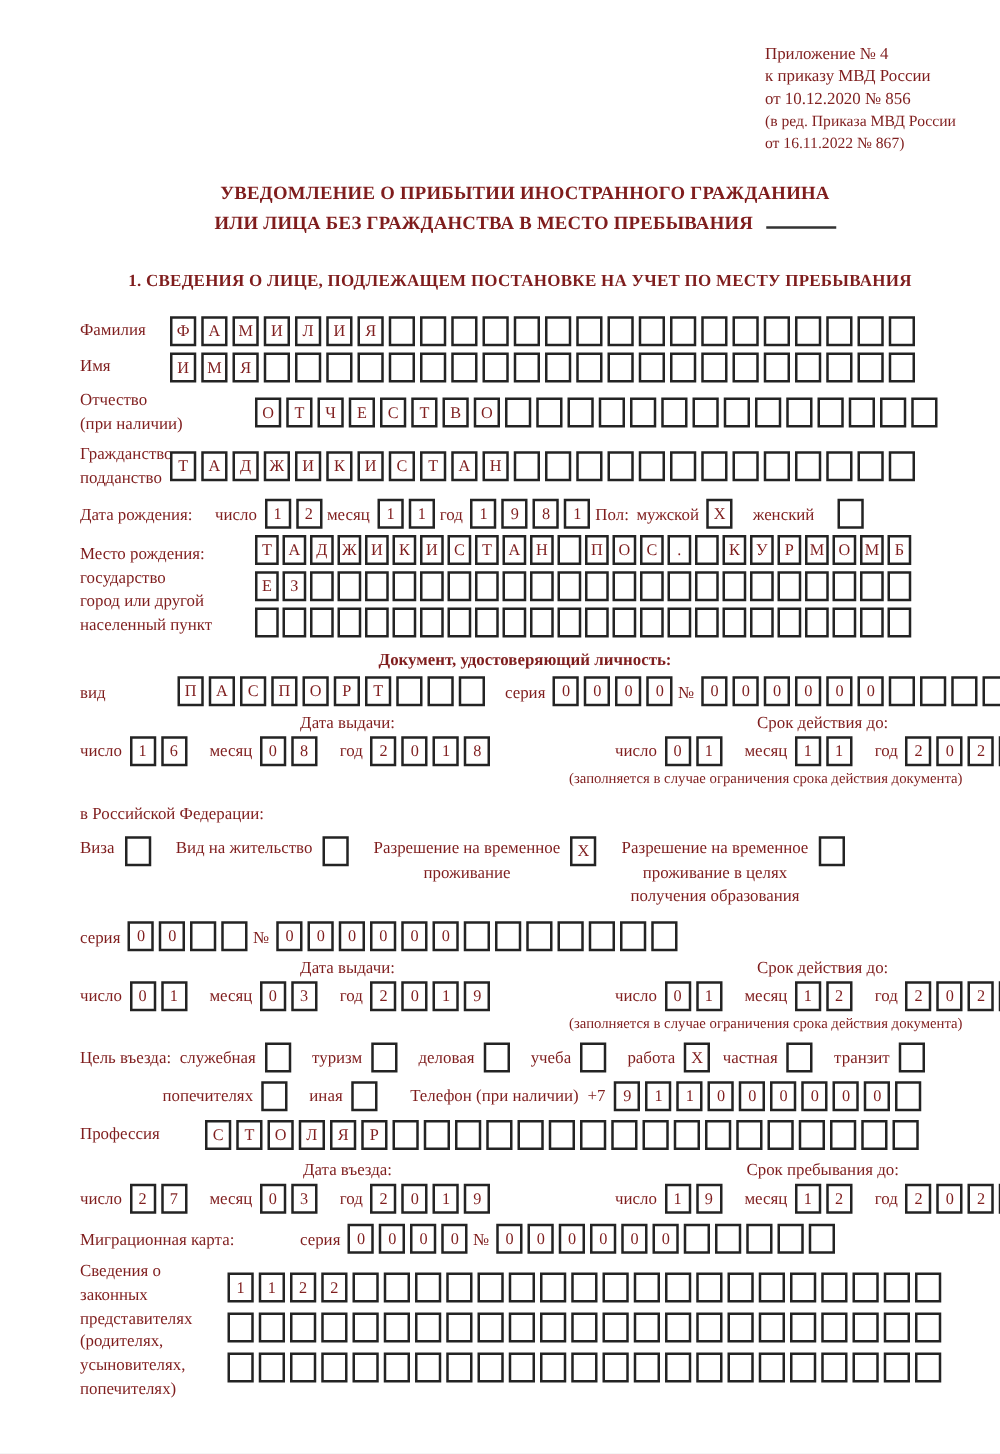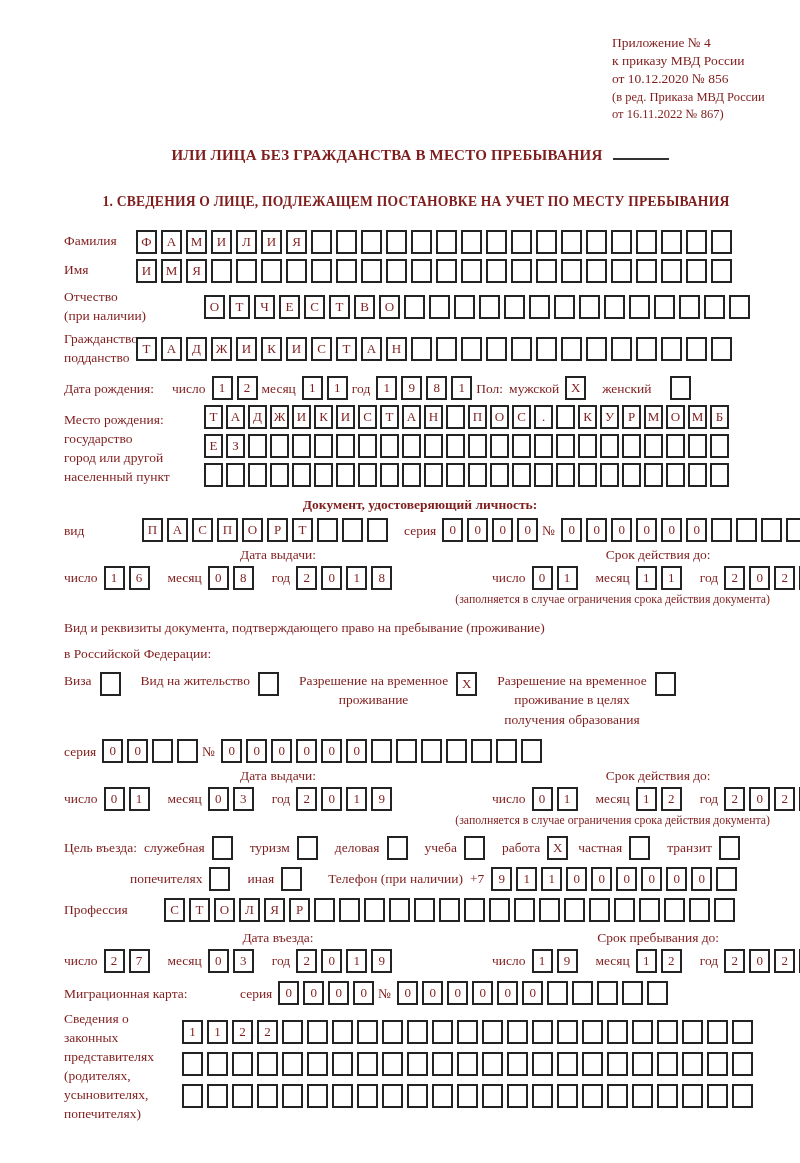--- a/index.html
+++ b/index.html
@@ -63,20 +63,21 @@
   <div class="top-right">
     <div class="tr-line">Приложение № 4</div>
     <div class="tr-line">к приказу МВД России</div>
     <div class="tr-line">от 10.12.2020 № 856</div>
     <div class="tr-line tr-small">(в ред. Приказа МВД России</div>
     <div class="tr-line tr-small">от 16.11.2022 № 867)</div>
   </div>
 
 
   <div class="title">
+    <div>УВЕДОМЛЕНИЕ О ПРИБЫТИИ ИНОСТРАННОГО ГРАЖДАНИНА</div>
     <div><span>ИЛИ ЛИЦА БЕЗ ГРАЖДАНСТВА В МЕСТО ПРЕБЫВАНИЯ</span><span class="title-underline"></span></div>
   </div>
 
   <div class="sec-heading">1. СВЕДЕНИЯ О ЛИЦЕ, ПОДЛЕЖАЩЕМ ПОСТАНОВКЕ НА УЧЕТ ПО МЕСТУ ПРЕБЫВАНИЯ</div>
 
   <div class="row">
     <div class="lbl w72">Фамилия</div>
     <div class="cells">
         <span class="cell">Ф</span>
         <span class="cell">А</span>
@@ -399,21 +400,20 @@
             <span class="cell">0</span>
             <span class="cell">2</span>
             <span class="cell">5</span>
           </span>
       </div>
     </div>
   </div>
   <div class="note">(заполняется в случае ограничения срока действия документа)</div>
 
   <div class="intro">
-    <div>Вид и реквизиты документа, подтверждающего право на пребывание (проживание)</div>
     <div>в Российской Федерации:</div>
   </div>
 
   <div class="optrow mt4">
     <div class="opt">
       <span class="ml">Виза</span>
       <span class="cells">
           <span class="cell"></span>
         </span>
     </div>

